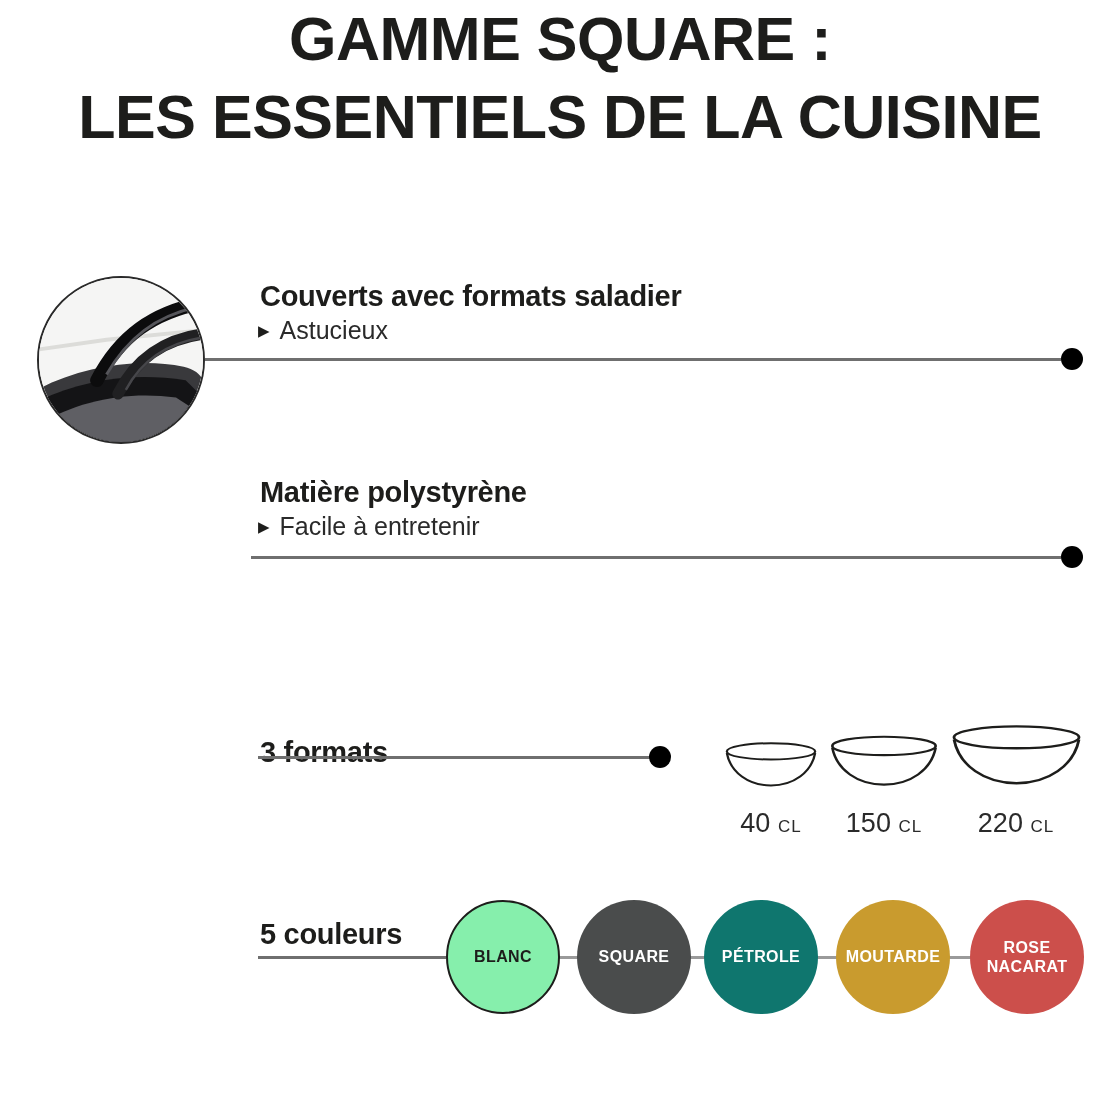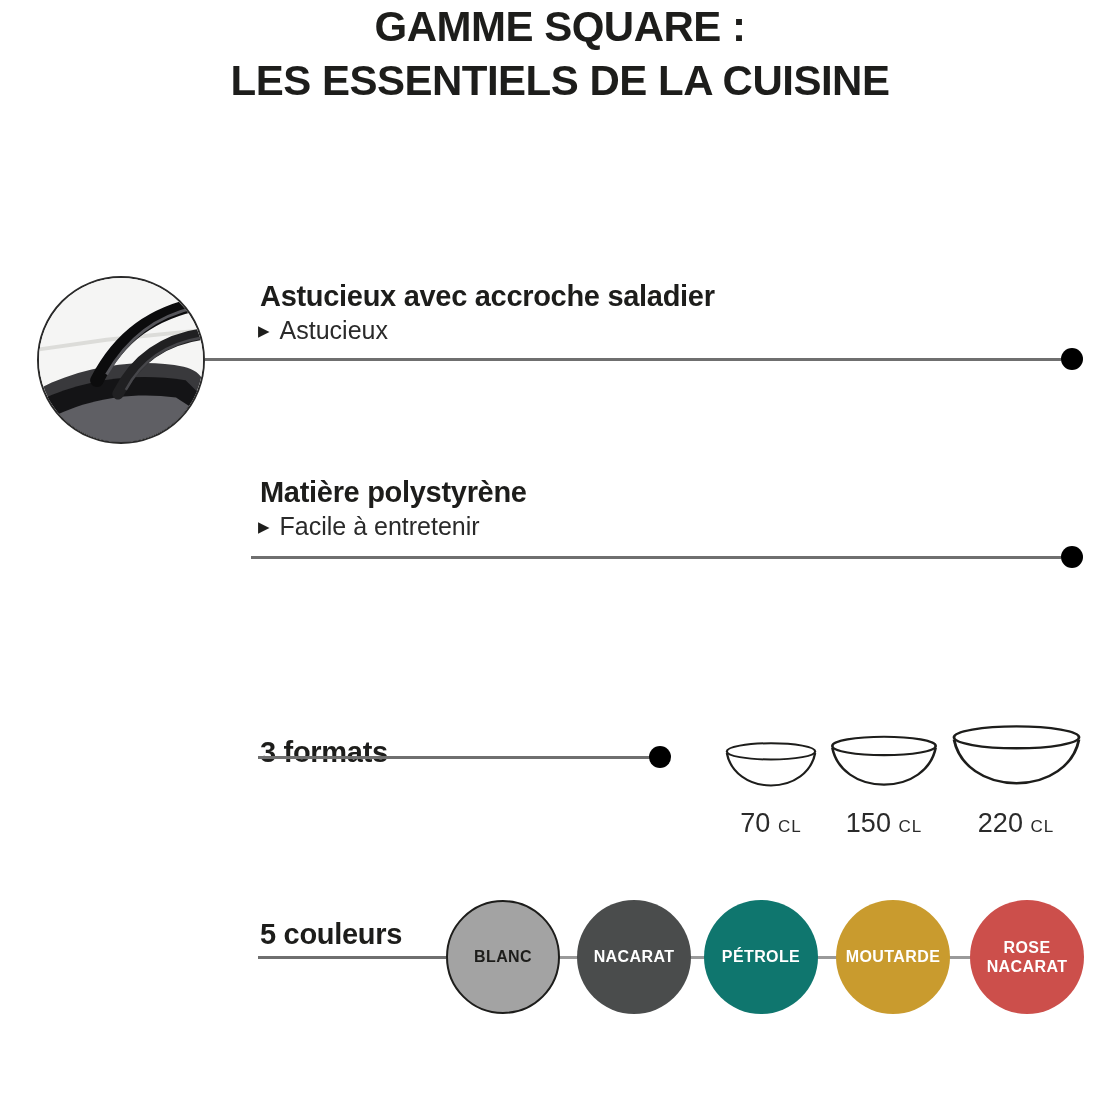--- a/index.html
+++ b/index.html
@@ -11,21 +11,21 @@
     color:#1d1d1b;
     overflow:hidden;
   }
   .abs{position:absolute;}
 
   
   .title{
     left:0; top:60; width:1120px;
     text-align:center;
     font-weight:bold;
-    font-size:42px;
+    font-size:61px;
     line-height:1.28;
     letter-spacing:-0.5px;
     color:#1d1d1b;
   }
 
   
   .feat-title{
     font-weight:bold;
     font-size:29px;
     letter-spacing:-0.3px;
@@ -106,21 +106,21 @@
       <path d="M-10,120 C40,92 100,82 150,92 C166,96 174,105 170,120 L170,170 L-10,170 Z" fill="#39393c"></path>
       <path d="M-10,132 C40,106 95,97 152,106 L170,124 L170,170 L-10,170 Z" fill="#141416"></path>
       <path d="M0,152 C40,127 92,117 142,124 L170,142 L170,170 L0,170 Z" fill="#5f5f64"></path>
       <path d="M168,26 C118,36 84,60 60,106" stroke="#0c0c0d" stroke-width="14" fill="none" stroke-linecap="round"></path>
       <path d="M170,58 C128,64 100,84 82,120" stroke="#202022" stroke-width="12" fill="none" stroke-linecap="round"></path>
       <path d="M164,30 C120,40 92,62 70,100" stroke="#55555a" stroke-width="3" fill="none"></path>
       <path d="M168,62 C132,68 106,86 90,116" stroke="#46464a" stroke-width="2.5" fill="none"></path>
     </svg>
   </div>
 
-  <div class="abs feat-title" style="left:260px;top:280px;">Astucieux avec accroche saladier</div>
+  <div class="abs feat-title" style="left:260px;top:280px;">Couverts avec formats saladier</div>
   <div class="abs feat-sub" style="left:258px;top:316px;">
     <span class="bullet">▶</span>
     <span>Astucieux</span>
   </div>
   <div class="abs line" style="left:205px;top:358px;width:856px;"></div>
   <div class="abs dot" style="left:1061px;top:348px;"></div>
 
   <div class="abs feat-title" style="left:260px;top:476px;">Matière polystyrène</div>
   <div class="abs feat-sub" style="left:258px;top:512px;">
     <span class="bullet">▶</span>
@@ -146,45 +146,45 @@
     </svg>
   </div>
   <div class="abs bowl" style="left:950px;top:722px;width:133px;height:70px;">
     <svg viewBox="0 0 100 64" preserveAspectRatio="none">
       <path d="M3,16 C7,40 26,56 50,56 C74,56 93,40 97,16" fill="#ffffff" stroke="#1d1d1b" stroke-width="2.1"></path>
       <ellipse cx="50" cy="14" rx="47" ry="10" fill="#ffffff" stroke="#1d1d1b" stroke-width="2.1"></ellipse>
     </svg>
   </div>
 
   <div class="abs size-label" style="left:721px;top:808px;width:100px;">
-    <span>70</span>
+    <span>40</span>
     <span class="unit">CL</span>
   </div>
   <div class="abs size-label" style="left:834px;top:808px;width:100px;">
     <span>150</span>
     <span class="unit">CL</span>
   </div>
   <div class="abs size-label" style="left:962px;top:808px;width:108px;">
     <span>220</span>
     <span class="unit">CL</span>
   </div>
 
   <div class="abs feat-title" style="left:260px;top:918px;text-align:center;">5 couleurs</div>
   <div class="abs line" style="left:258px;top:956px;width:188px;"></div>
 
   <div class="abs line thin" style="left:559px;top:956px;width:19px;"></div>
   <div class="abs line thin" style="left:690px;top:956px;width:15px;"></div>
   <div class="abs line thin" style="left:817px;top:956px;width:20px;"></div>
   <div class="abs line thin" style="left:949px;top:956px;width:22px;"></div>
 
-  <div class="abs swatch bordered" style="left: 446px; top: 900px; background: #a3a3a3; color: rgb(29, 29, 27);">
+  <div class="abs swatch bordered" style="left: 446px; top: 900px; background: #86efac; color: rgb(29, 29, 27);">
     <span>BLANC</span>
   </div>
   <div class="abs swatch" style="left: 577px; top: 900px; background: rgb(74, 76, 76); color: rgb(255, 255, 255);">
-    <span>NACARAT</span>
+    <span>SQUARE</span>
   </div>
   <div class="abs swatch" style="left: 704px; top: 900px; background: #0f766e; color: rgb(255, 255, 255);">
     <span>PÉTROLE</span>
   </div>
   <div class="abs swatch" style="left: 836px; top: 900px; background: rgb(201, 155, 46); color: rgb(255, 255, 255);">
     <span>MOUTARDE</span>
   </div>
   <div class="abs swatch" style="left: 970px; top: 900px; background: rgb(204, 79, 75); color: rgb(255, 255, 255); justify-content: center;">
     <span>ROSE NACARAT</span>
   </div>

